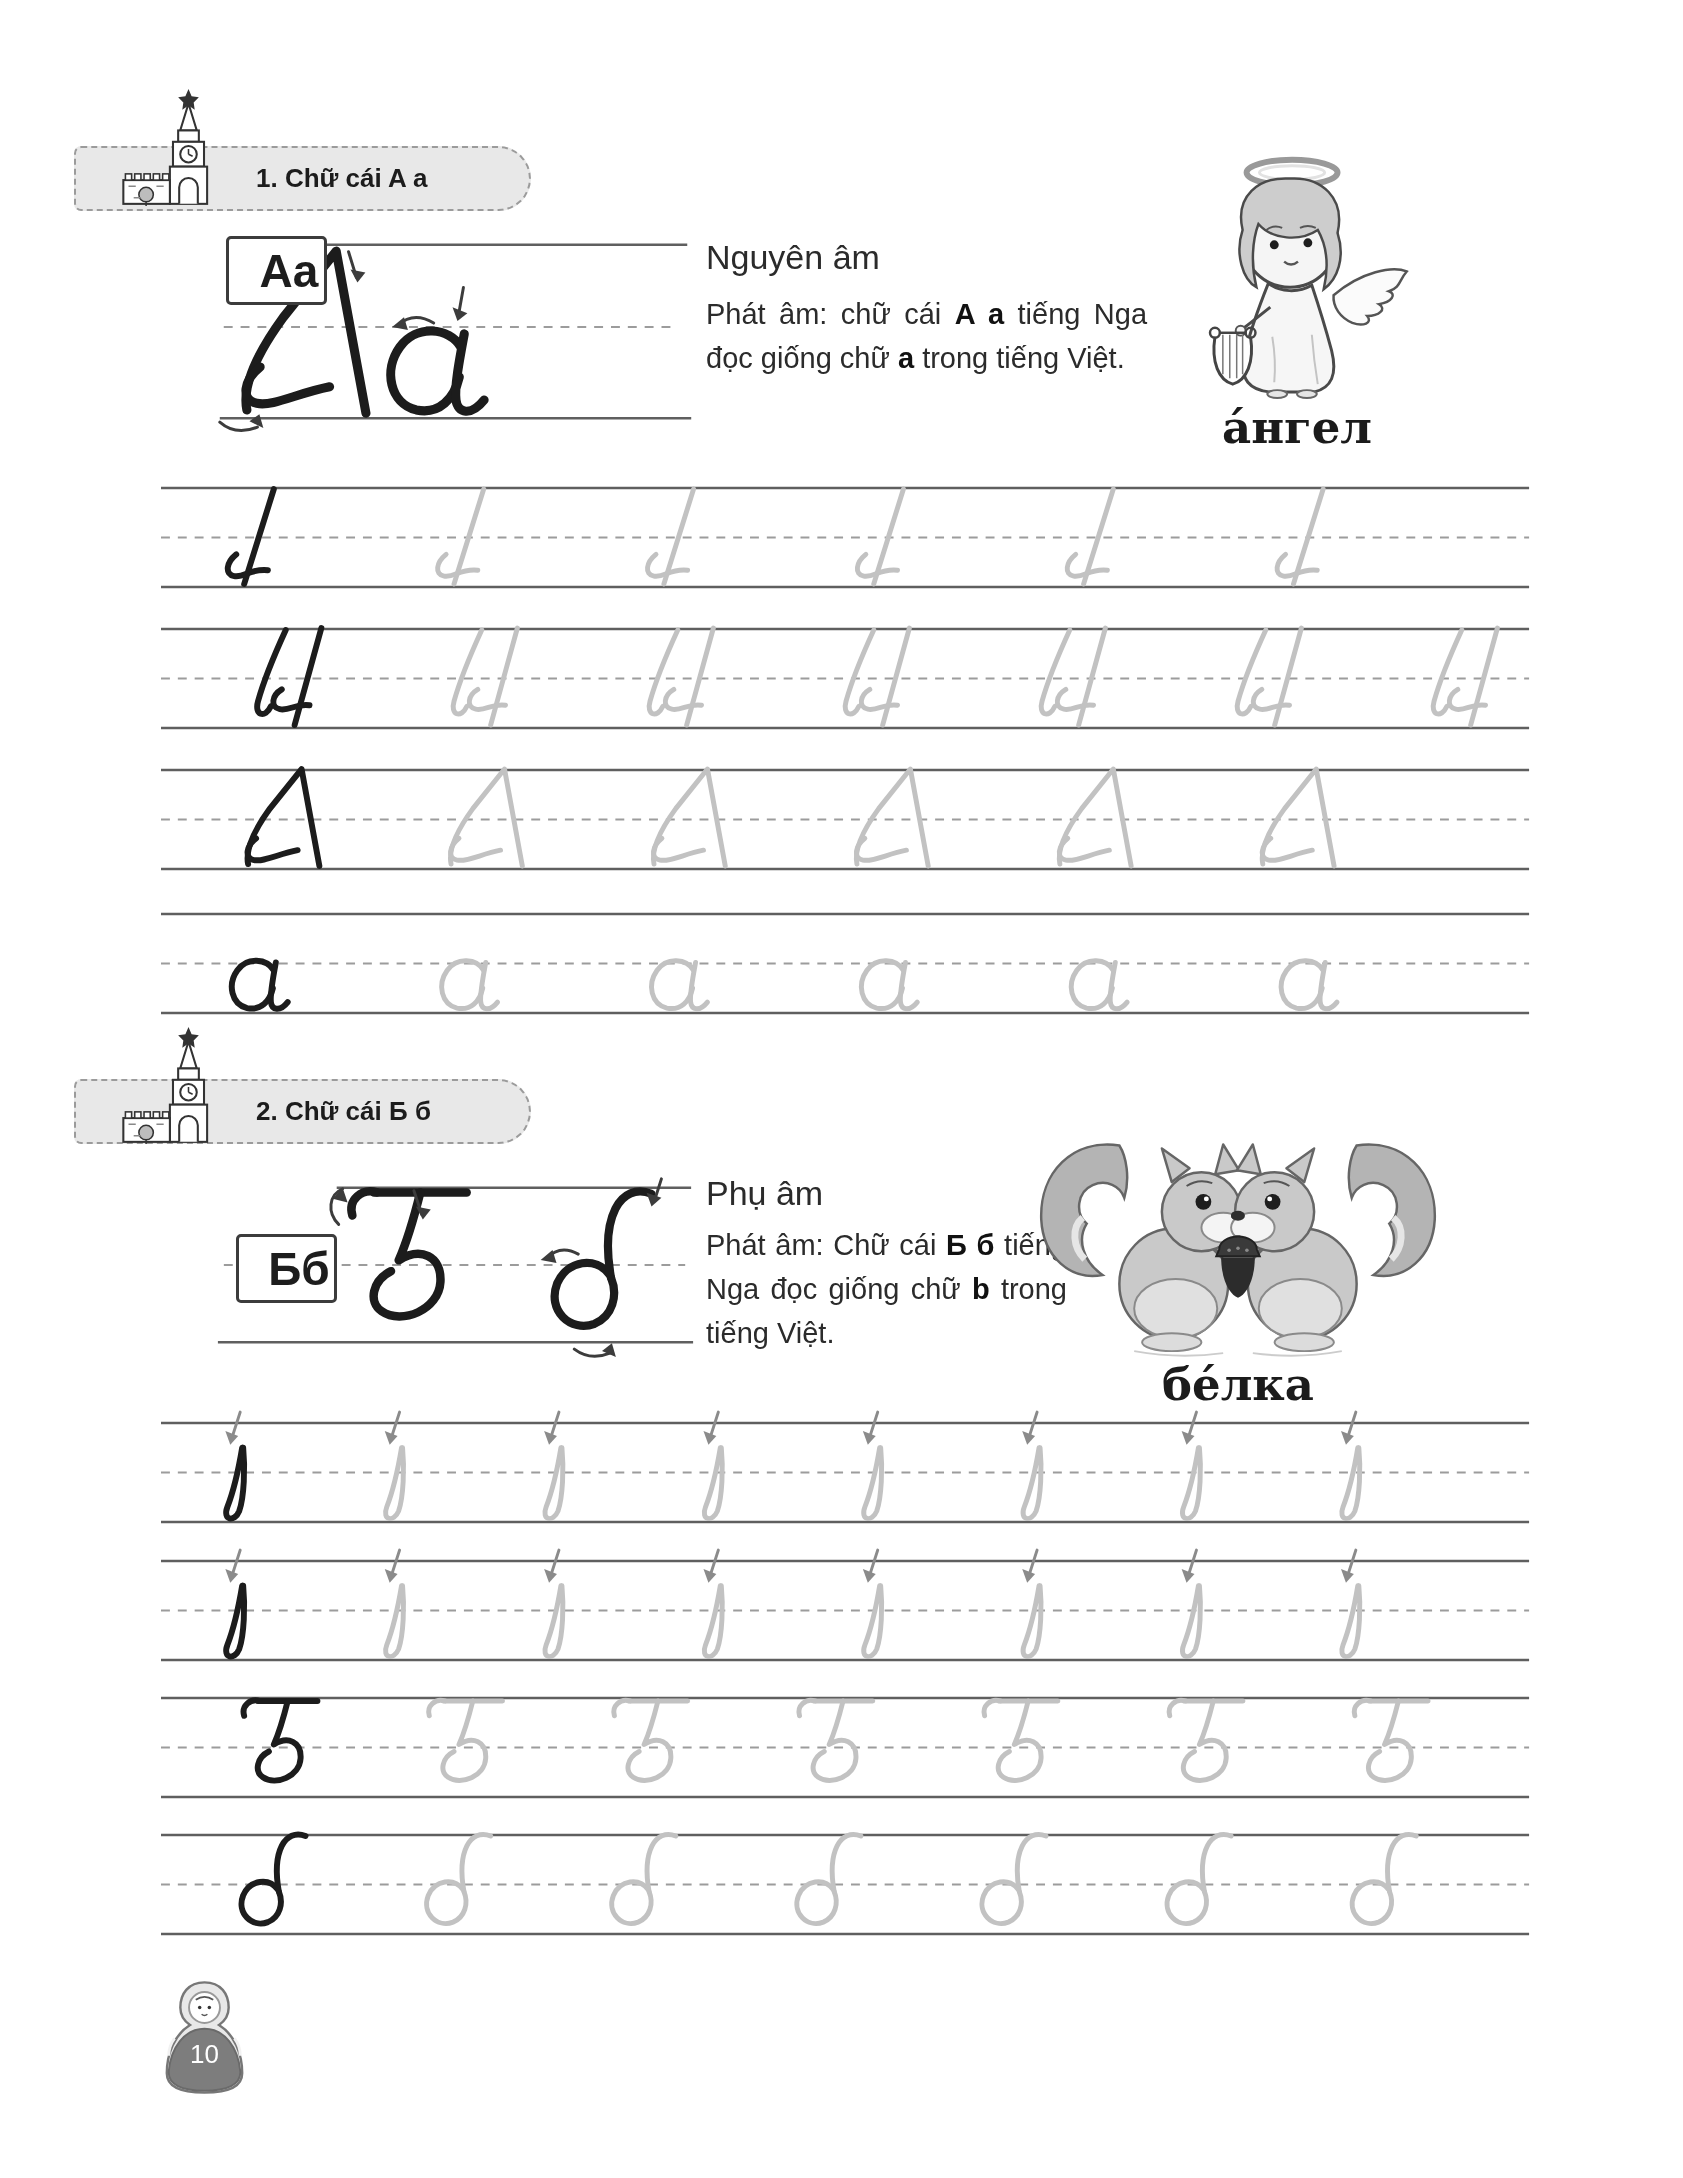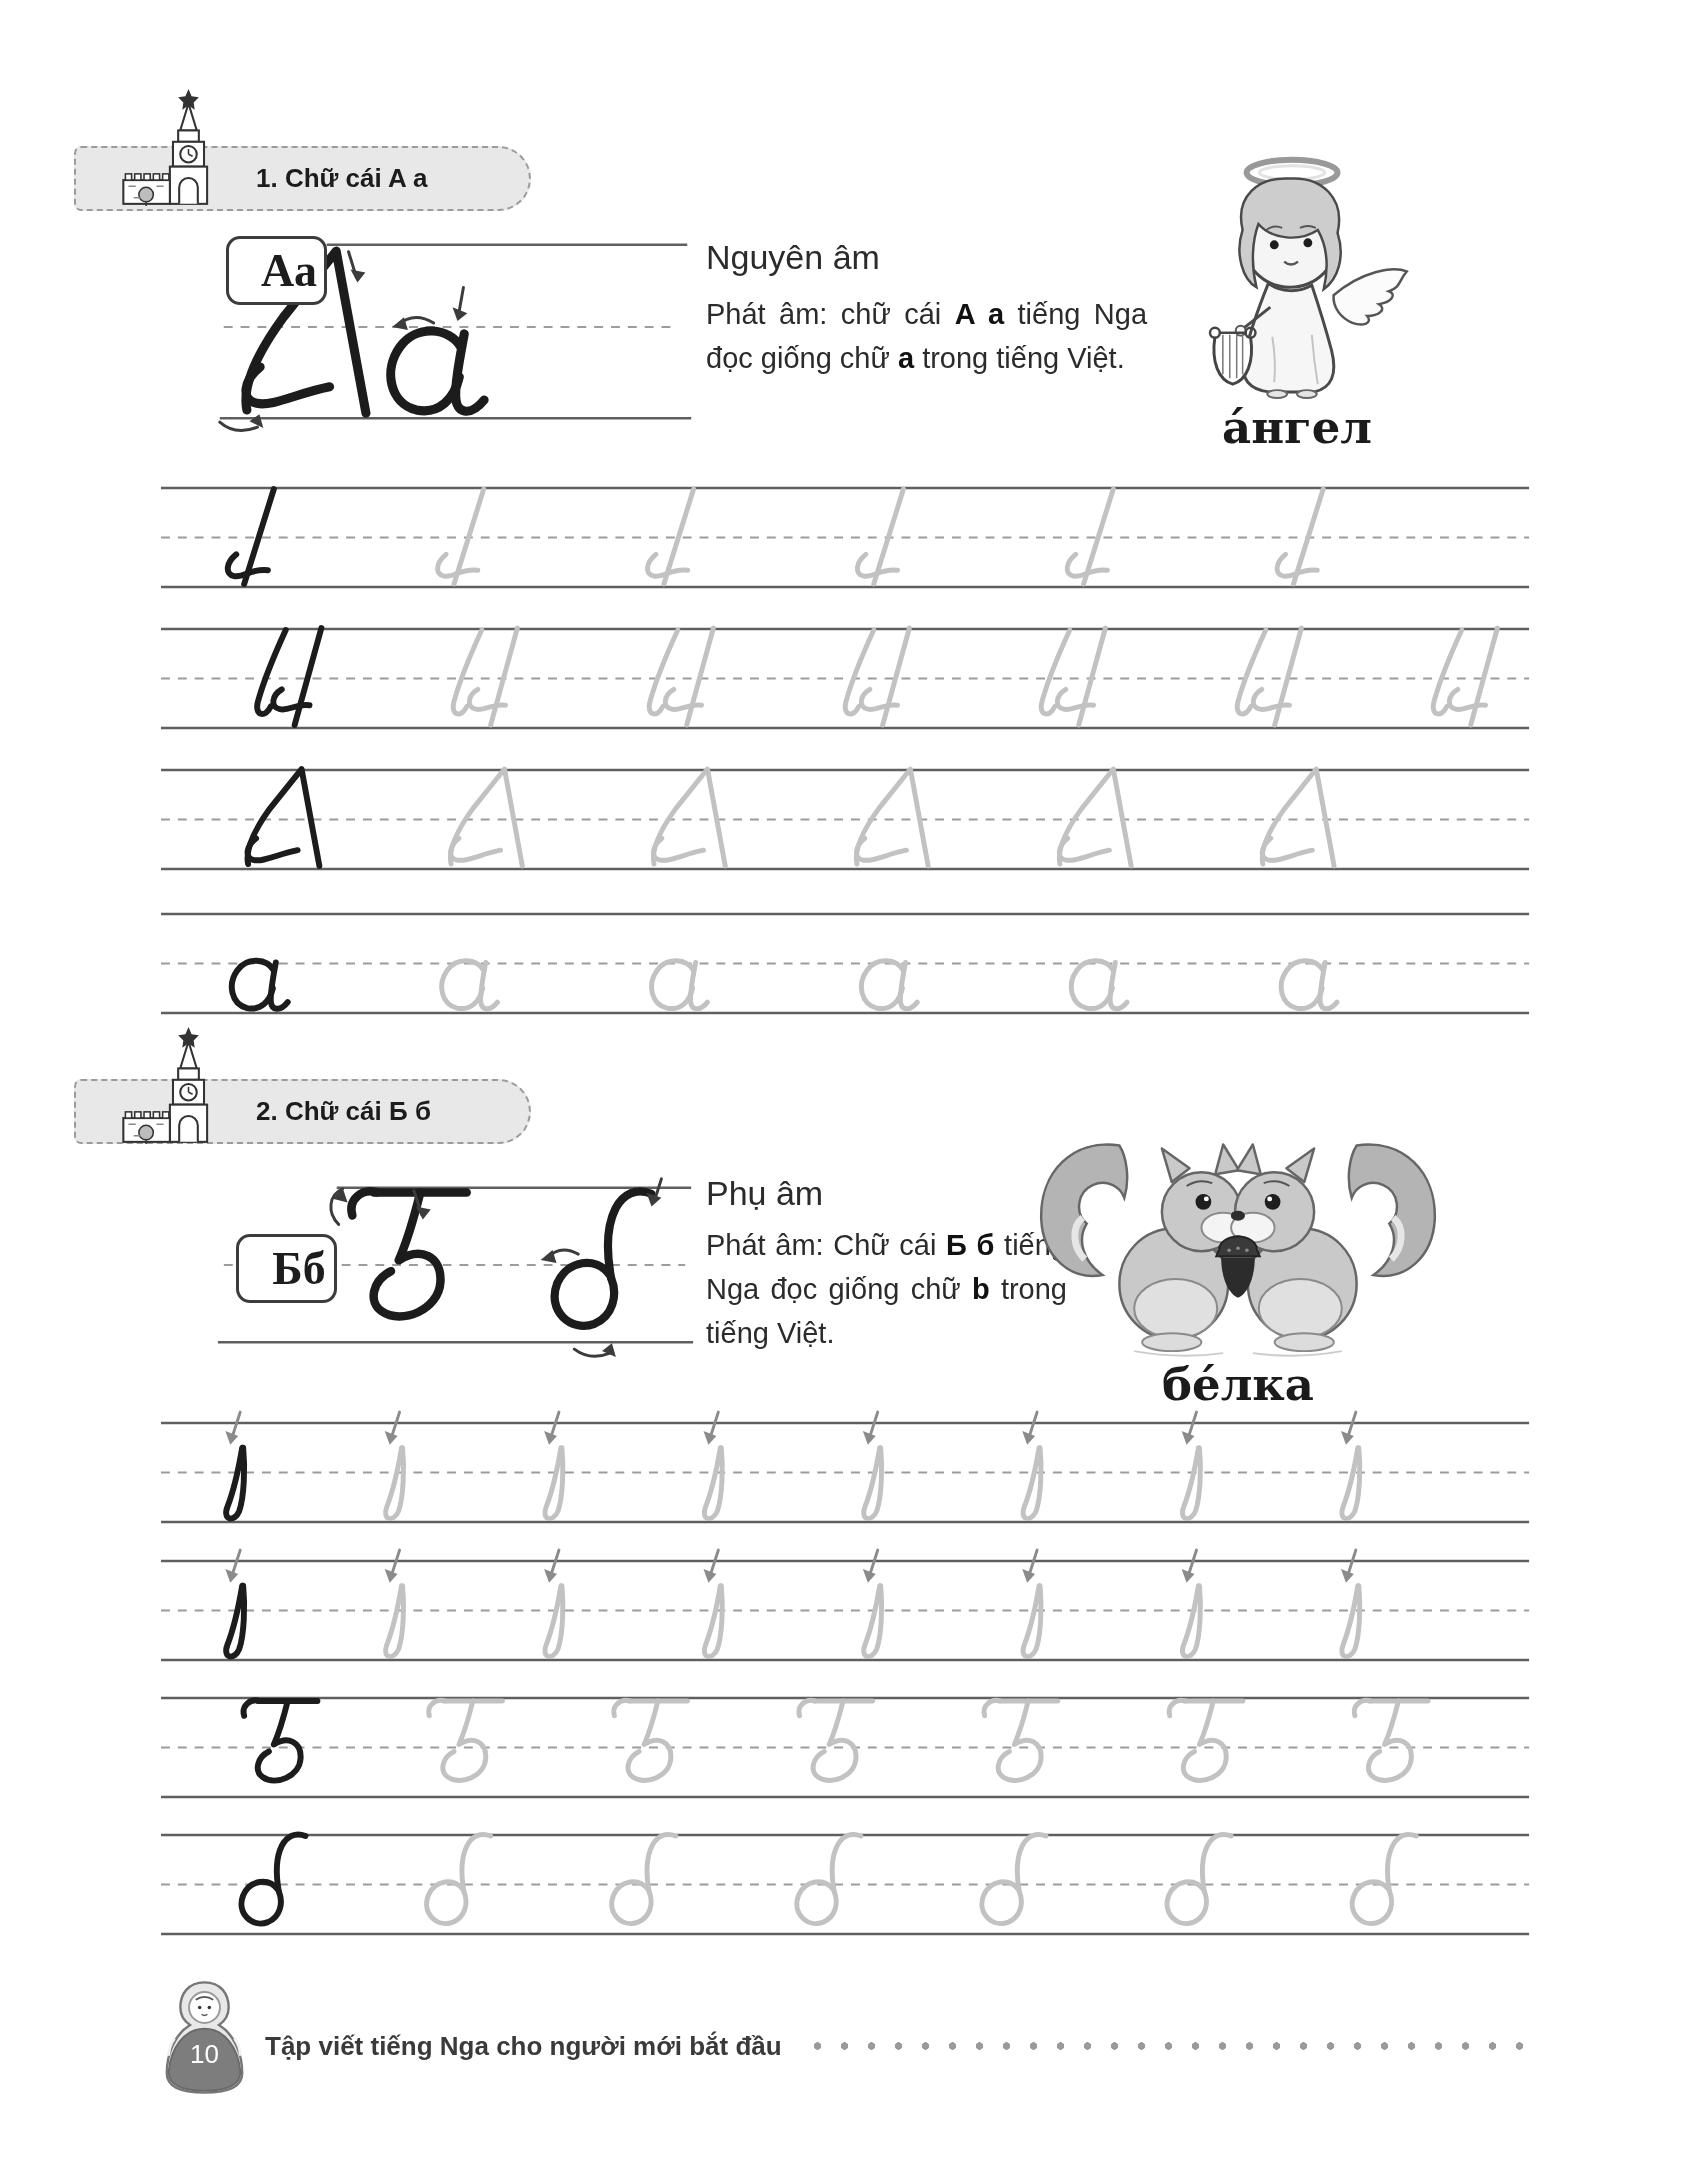--- a/index.html
+++ b/index.html
@@ -11,23 +11,23 @@
     background:#e8e8e8; border:2px dashed #9b9b9b;
     border-radius:8px 36px 36px 8px;
     display:flex; align-items:center; padding-left:180px;
     font-size:26px; font-weight:bold; color:#1c1c1c;
     width:457px; height:65px; z-index:2;
   }
   .kremlin { z-index:4; }
 
   .letter-box {
     width:101px; height:69px; background:#fff;
-    border:3px solid #3c3c3c; border-radius:14px;
+    border:3px solid #3c3c3c; border-radius:5px;
     display:flex; align-items:center; justify-content:center;
-    font-family:Liberation Serif, serif; font-weight:bold;
+    font-family:Liberation Sans, sans-serif; font-weight:bold;
     font-size:46px; color:#1d1d1d; z-index:3;padding-left:25px;
   }
 
   .type-label { font-size:34px; color:#2b2b2b; }
   .pron { font-size:29px; line-height:44px; color:#2b2b2b; text-align:justify; }
   .pron b { color:#111; }
 
   .caption {
     font-family:"DejaVu Serif", serif; font-weight:bold;
     font-size:45px; color:#1b1b1b; text-align:center;
@@ -365,19 +365,15 @@
     <circle cx="45" cy="30" r="16" fill="#ffffff" stroke="#999" stroke-width="2"></circle>
     <path d="M36,22 q9,-6 18,0" fill="none" stroke="#555" stroke-width="2"></path>
     <circle cx="40" cy="30" r="1.8" fill="#333"></circle>
       <circle cx="50" cy="30" r="1.8" fill="#333"></circle>
     <path d="M42,37 q3,2.5 6,0" fill="none" stroke="#555" stroke-width="1.5"></path>
     <path d="M14,62 q-6,8 -6,18 M76,62 q6,8 6,18" fill="none" stroke="#f2f2f2" stroke-width="3"></path>
   </svg>
   <div class="abs page-num" style="left:161px; top:2039px; width:87px;">
     <span>10</span>
   </div>
-  <div class="abs footer-row" style="left:265px; top:2028px; width:1264px; height:36px;">
-    <span class="footer-title">Tập viết tiếng Nga cho người mới bắt đầu</span>
-    <div class="dots"></div>
-  </div>
 
 </div>
 
 
 </body></html>

